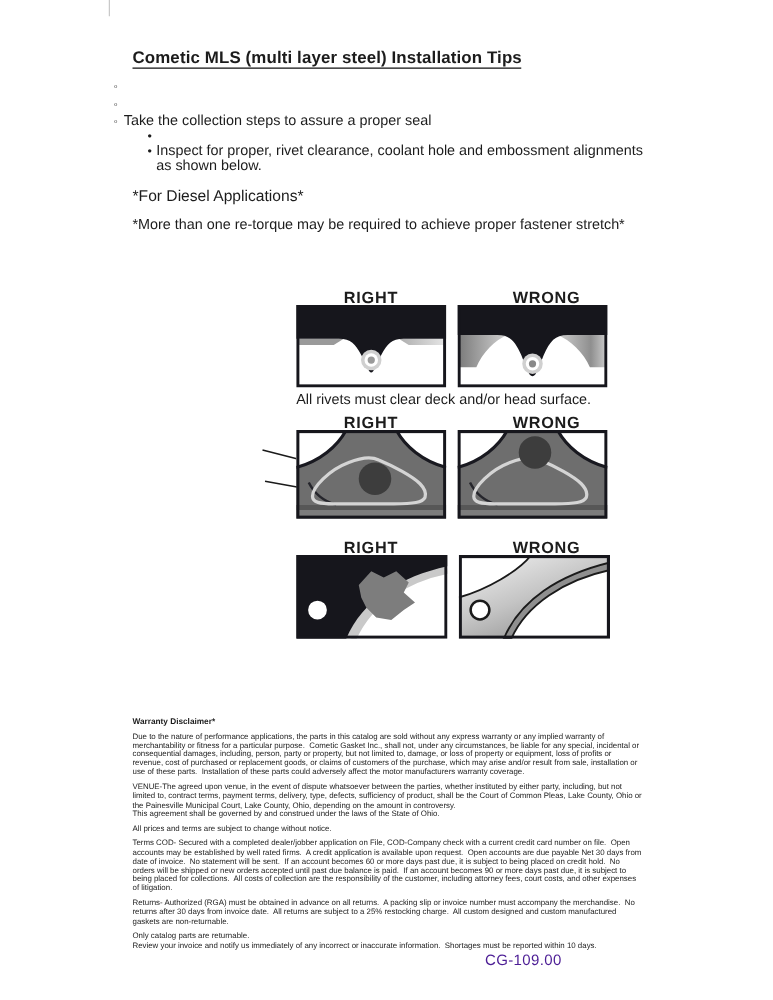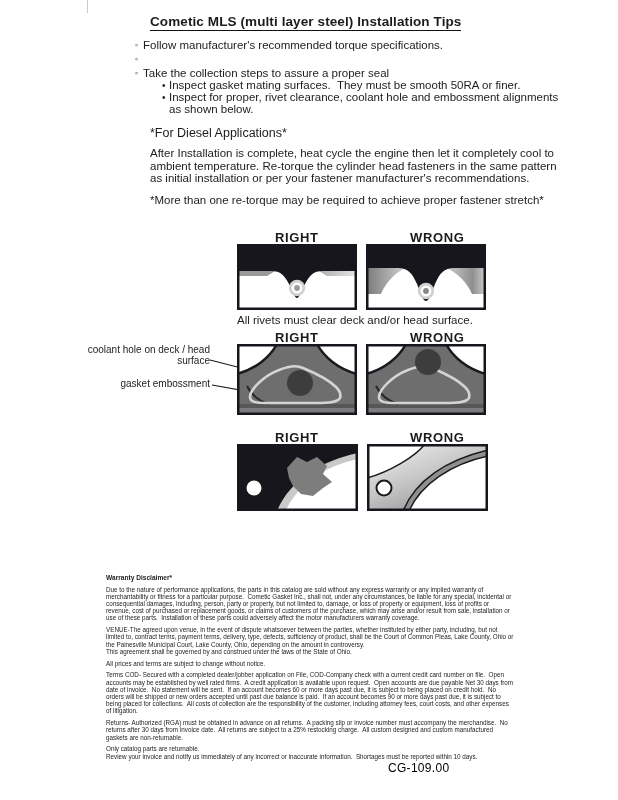--- a/index.html
+++ b/index.html
@@ -3,21 +3,21 @@
 <meta charset="utf-8">
 <style>
   html,body{margin:0;padding:0;background:#e8e8e8;}
   .page{
     position:relative;width:618px;height:800px;background:#ffffff;
     font-family:"Liberation Sans","DejaVu Sans",sans-serif;color:#1c1c1c;
     overflow:hidden;margin:0 auto;
   }
   .artifact-line{position:absolute;left:87px;top:0;width:1px;height:13px;background:#c9c9c9;}
   
-  .intro{position:absolute;left:91px;top:8px;width:432px;margin-left:44px;}
+  .intro{position:absolute;left:91px;top:32px;width:432px;}
   .doc-title{
     margin:6px 0 6px 15px;display:inline-block;font-size:13.5px;font-weight:bold;
     border-bottom:1.7px solid #111;padding-bottom:1px;letter-spacing:.1px;
   }
   .blist{margin-top:2px;}
   .b1{display:flex;font-size:11.5px;line-height:13.8px;white-space:pre-wrap;}
   .b1 .mk{width:8px;flex:none;font-size:9px;line-height:13.8px;}
   .b2{display:flex;margin-left:27px;font-size:11.5px;line-height:11.6px;white-space:pre-wrap;}
   .b2 .mk{width:7px;flex:none;font-size:10px;line-height:11.6px;}
   
@@ -42,41 +42,40 @@
     font-size:10px;line-height:11px;
   }
   .annot .a2{margin-top:12px;}
   .leader-svg{position:absolute;left:160px;top:348px;width:150px;height:56px;}
   
   .warranty{position:absolute;left:106px;top:574px;width:408px;}
   .warranty h3{margin:0;font-size:6.6px;font-weight:bold;}
   .warranty p{margin:4.6px 0 0 0;font-size:6.3px;line-height:7.2px;white-space:pre-wrap;}
   .warranty p.tight{margin-top:0;}
   
-  .footer-code{position:absolute;left:388px;top:761px;font-size:12px;color:#000000;letter-spacing:.3px;}
+  .footer-code{position:absolute;left:388px;top:761px;font-size:12px;color:#4c1d95;letter-spacing:.3px;}
 </style>
 </head>
 <body>
 
 <div class="page">
   <div class="artifact-line"></div>
 
   <div class="intro">
     <div class="doc-title">Cometic MLS (multi layer steel) Installation Tips</div>
     <div class="blist">
-      <div class="b1"><span class="mk">◦</span><span>Follow manufacturer's recommended torque specifications.</span></div>
+      <div class="b1"><span class="mk">◦</span></div>
       <div class="b1"><span class="mk">◦</span></div>
       <div class="b1"><span class="mk">◦</span><span>Take the collection steps to assure a proper seal</span></div>
-      <div class="b2"><span class="mk">•</span><span>Inspect gasket mating surfaces.  They must be smooth 50RA or finer.</span></div>
+      <div class="b2"><span class="mk">•</span></div>
       <div class="b2"><span class="mk">•</span><span>Inspect for proper, rivet clearance, coolant hole and embossment alignments as shown below.</span></div>
     </div>
 
     <div class="diesel">
       <div class="diesel-h">*For Diesel Applications*</div>
-      <p>After Installation is complete, heat cycle the engine then let it completely cool to ambient temperature. Re-torque the cylinder head fasteners in the same pattern as initial installation or per your fastener manufacturer's recommendations.</p>
       <p class="note">*More than one re-torque may be required to achieve proper fastener stretch*</p>
     </div>
   </div>
 
   <div class="fig fig1">
     <div class="fig-labels">
       <span>RIGHT</span>
       <span>WRONG</span>
     </div>
     <div class="fig-boxes">
@@ -115,25 +114,20 @@
         <path d="M0 0 H120 V24 H88 C78 24 74 29 69 40 C65 50 63 57 60 57 C57 57 55 50 51 40 C46 29 42 24 32 24 H0 Z" fill="#16161c"></path>
         <circle cx="60" cy="47" r="8.2" fill="#d0d0d0"></circle>
         <circle cx="60" cy="47" r="5.4" fill="#ffffff"></circle>
         <circle cx="60" cy="47" r="2.9" fill="#888888"></circle>
         <rect x="1.25" y="1.25" width="117.5" height="63.5" fill="none" stroke="#16161c" stroke-width="2.5"></rect>
       </svg>
     </div>
     <div class="fig-caption">All rivets must clear deck and/or head surface.</div>
   </div>
 
-  <div class="annot">
-    <div>coolant hole on
-deck / head surface</div>
-    <div class="a2">gasket embossment</div>
-  </div>
   <svg class="leader-svg" viewBox="0 0 150 56">
     <line x1="50" y1="12" x2="140" y2="35" stroke="#1a1a1a" stroke-width="1.2"></line>
     <line x1="52" y1="37" x2="102" y2="46" stroke="#1a1a1a" stroke-width="1.2"></line>
   </svg>
   <div class="fig fig2">
     <div class="fig-labels">
       <span>RIGHT</span>
       <span>WRONG</span>
     </div>
     <div class="fig-boxes">

